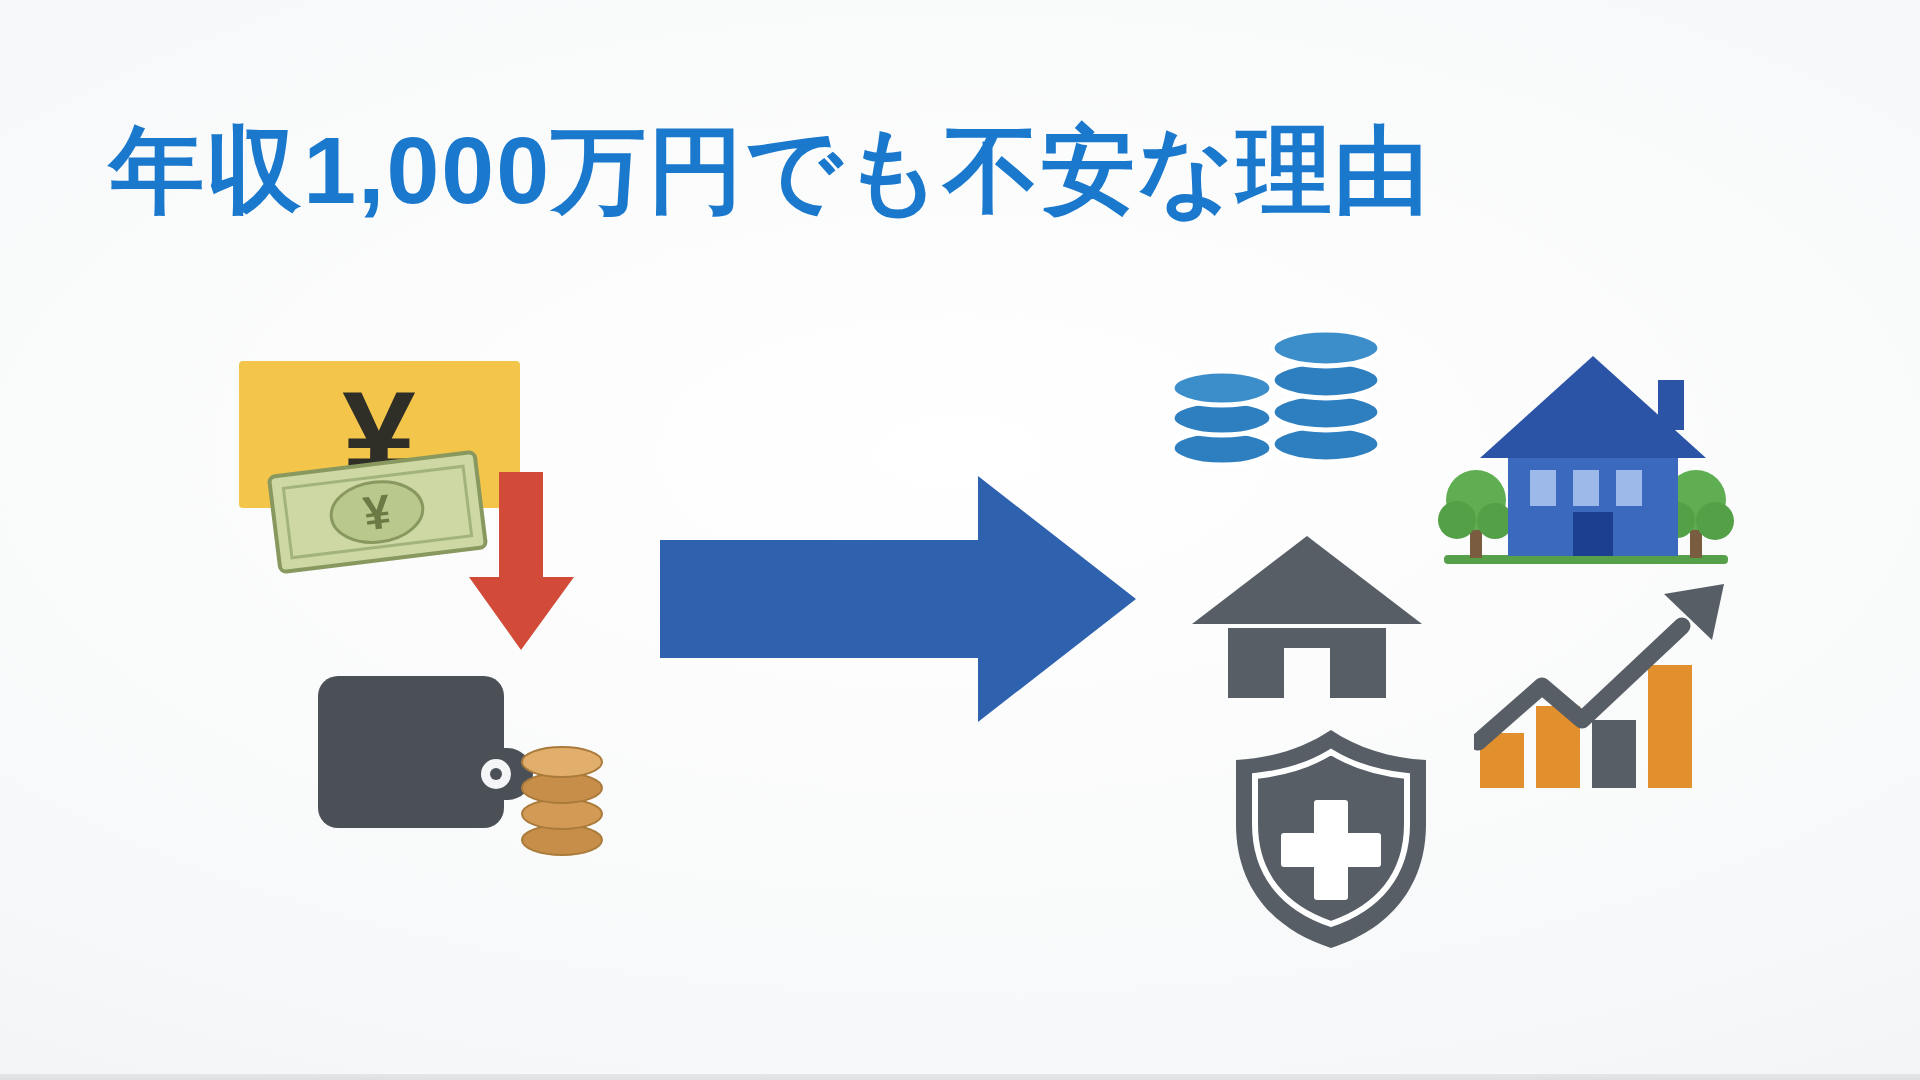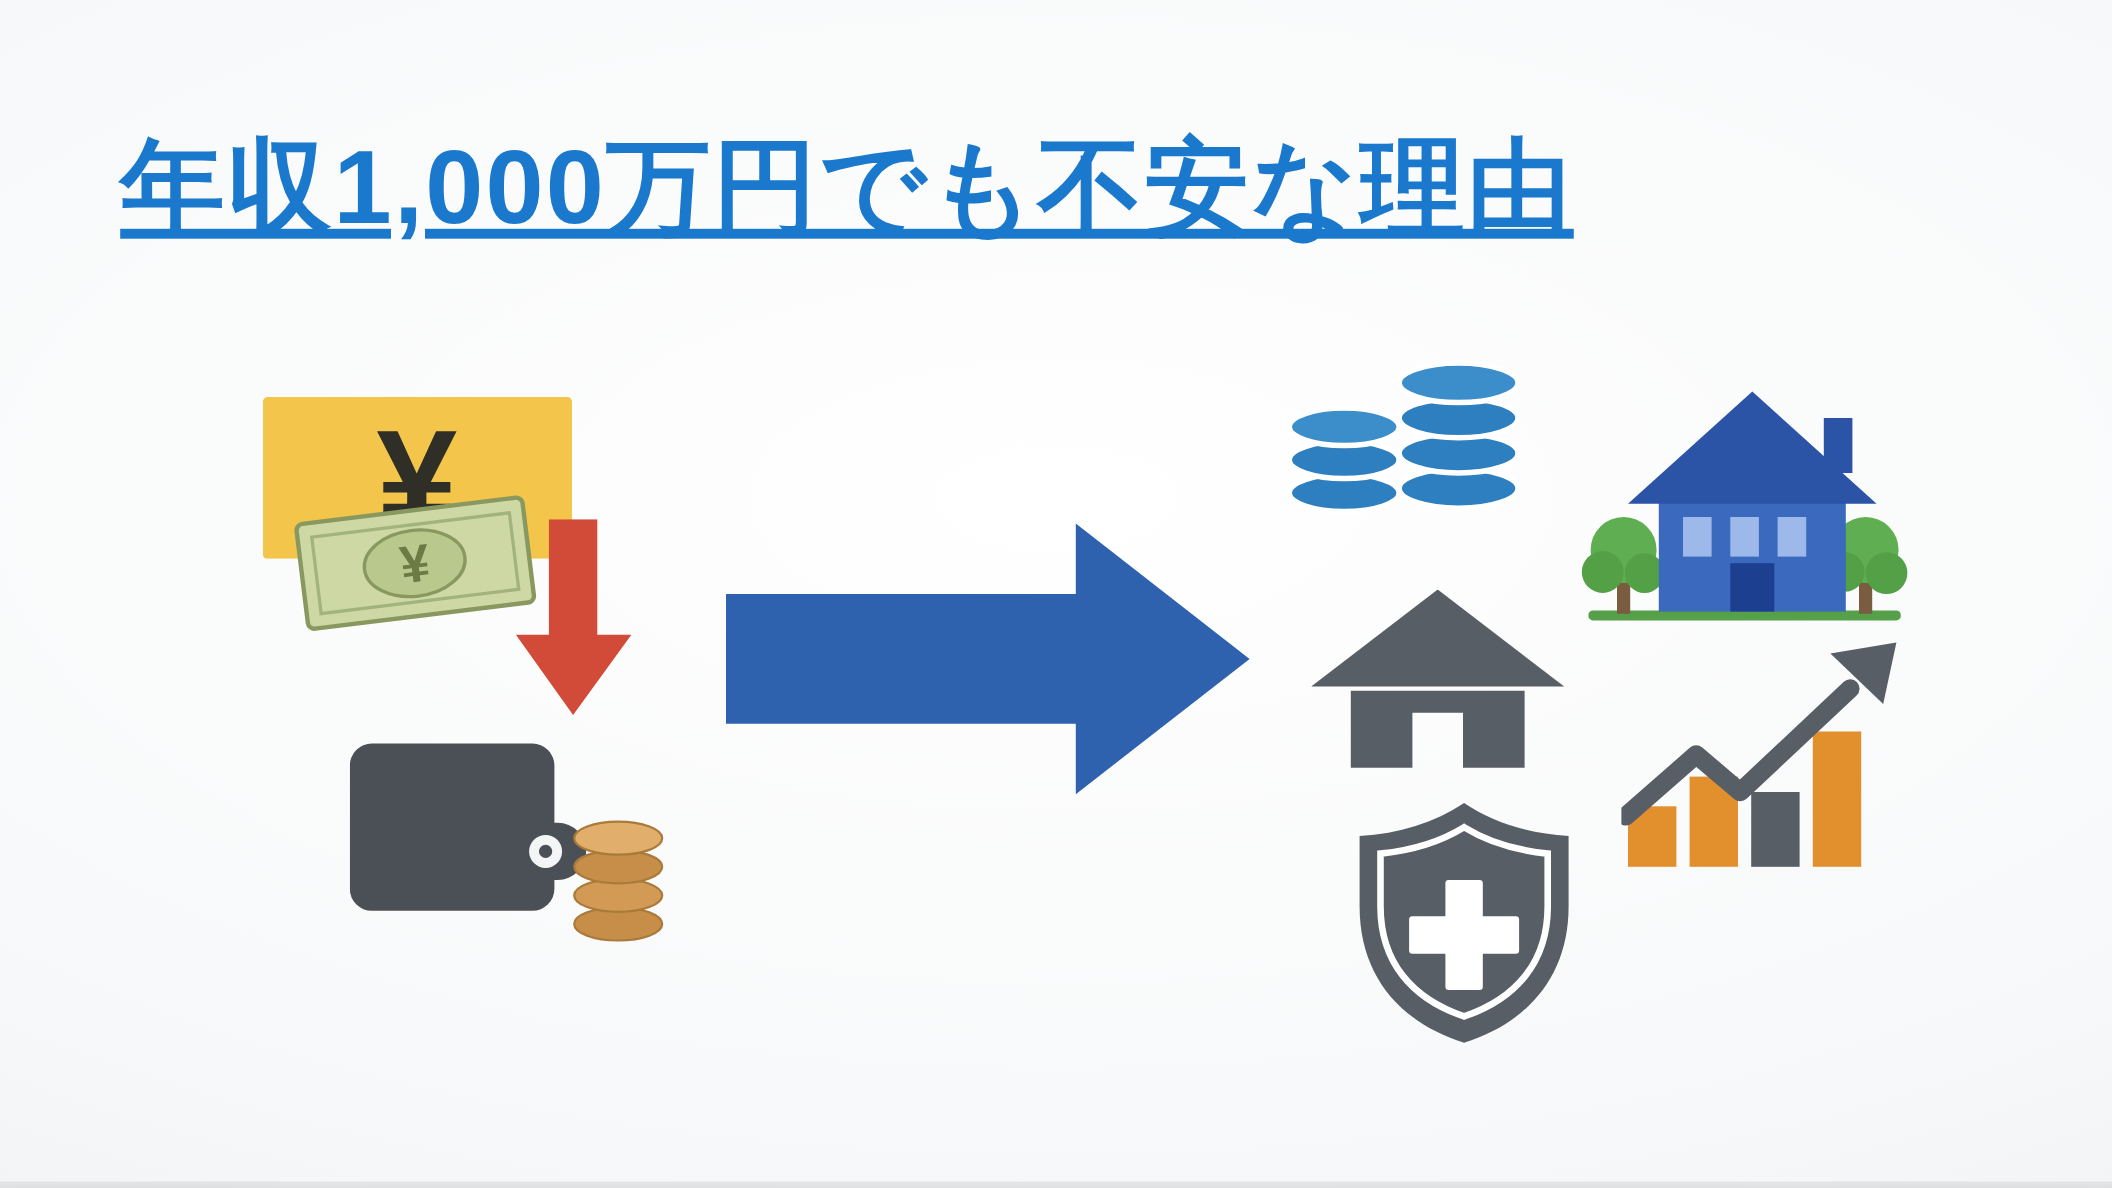--- a/index.html
+++ b/index.html
@@ -15,21 +15,20 @@
   }
   .canvas::after{
     content:"";position:absolute;left:0;right:0;bottom:0;height:6px;
     background:linear-gradient(#d9dbdd,#cfd1d3);opacity:.6;
   }
   .title{
     position:absolute;left:0;top:108px;width:1540px;
     text-align:center;
     font-size:95px;font-weight:700;letter-spacing:2px;
     color:#1a79cd;
-    text-decoration:underline;
   }
   .icon{position:absolute;}
   #yen-note   {left:239px; top:361px; width:281px; height:147px;}
   #banknote   {left:270px; top:456px; width:215px; height:112px; transform:rotate(-7deg);}
   #down-arrow {left:464px; top:472px; width:115px; height:180px;}
   #wallet     {left:318px; top:660px; width:215px; height:175px;}
   #tan-coins  {left:520px; top:733px; width:85px;  height:126px;}
   #flow-arrow {left:660px; top:468px; width:478px; height:262px;}
   #blue-coins {left:1170px;top:316px; width:212px; height:155px;}
   #blue-house {left:1430px;top:308px; width:312px; height:266px;}

